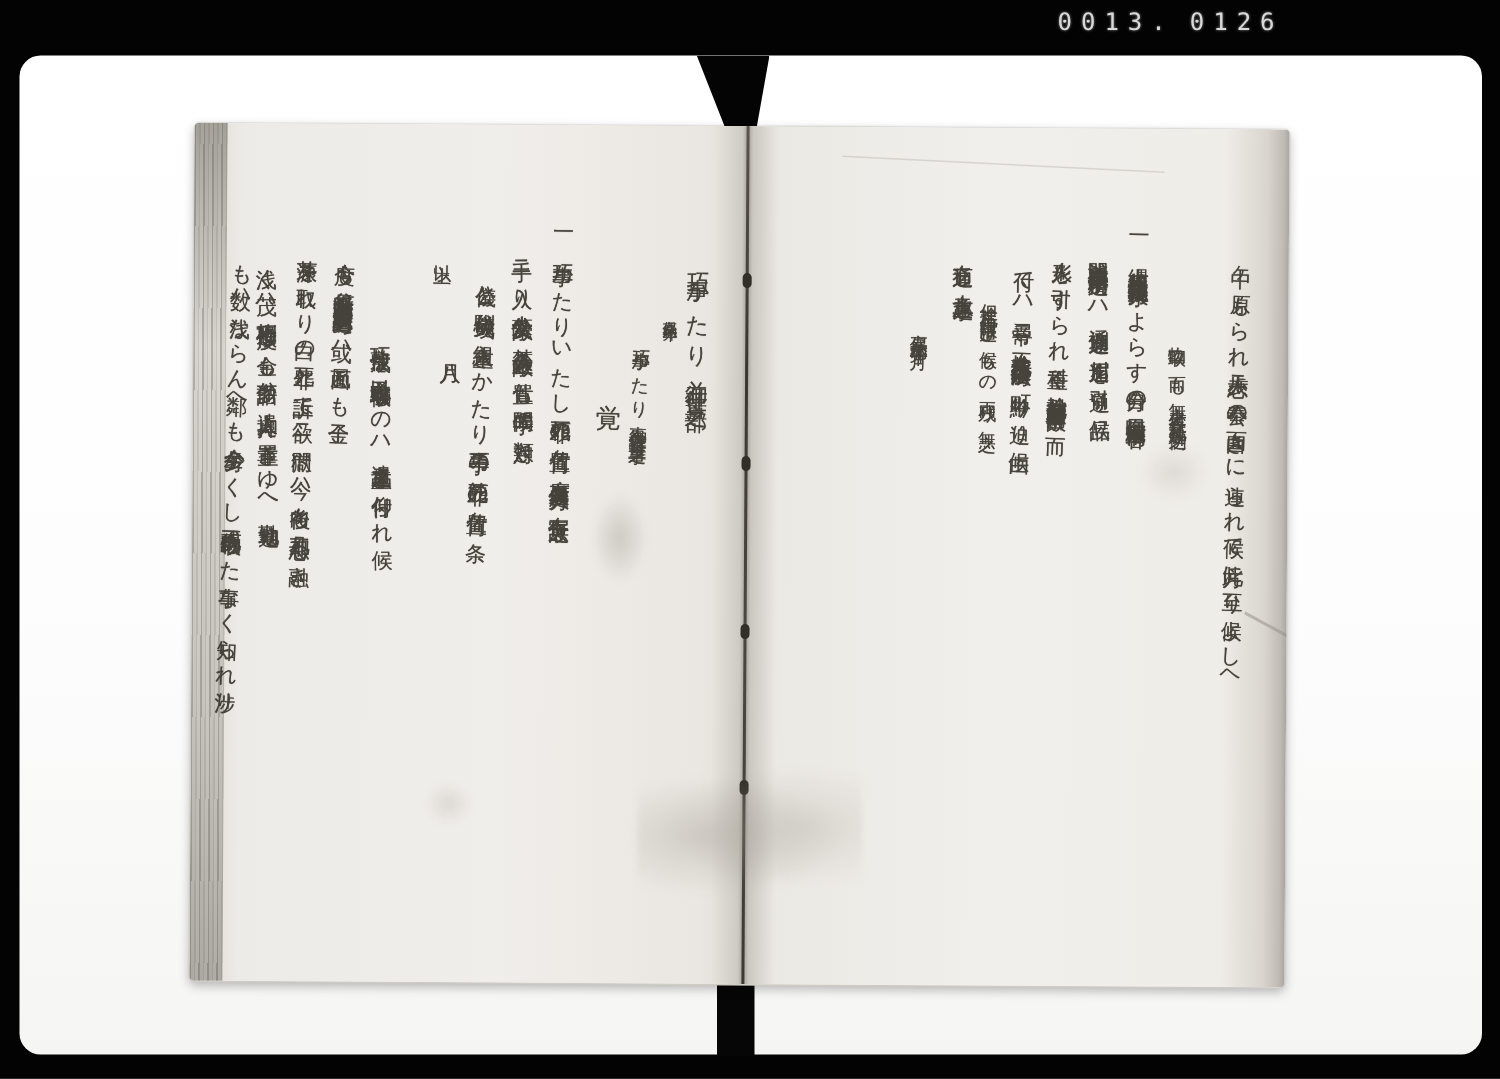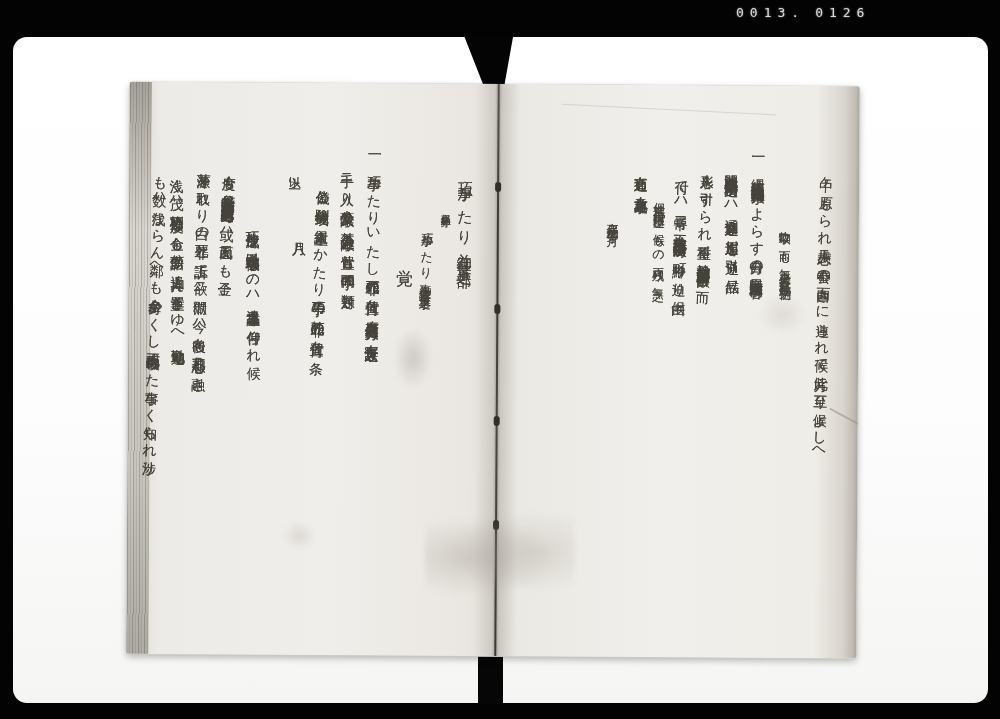--- a/index.html
+++ b/index.html
@@ -3,23 +3,23 @@
 <meta charset="utf-8">
 <style>
   html,body{margin:0;padding:0;background:#000;}
   #stage{
     position:relative;width:1000px;height:719px;overflow:hidden;
     background:#030303;
     font-family:"DejaVu Serif","Liberation Serif",serif;
   }
   
   .counter{
-    position:absolute;left:736px;top:5px;
+    position:absolute;left:705px;top:5px;
     font-family:"DejaVu Sans Mono","Liberation Mono",monospace;
-    font-size:13px;color:#d9d9d9;letter-spacing:6px;
+    font-size:16px;color:#d9d9d9;letter-spacing:6px;
     text-shadow:0 0 2px rgba(255,255,255,.55);
     user-select:none;
   }
   .counter .sub{margin-left:10px;}
   
   .backing{
     position:absolute;left:13px;top:37px;width:975px;height:666px;
     background:linear-gradient(180deg,#ffffff 0%,#fdfdfd 55%,#f5f5f4 100%);
     border-radius:14px;
   }

